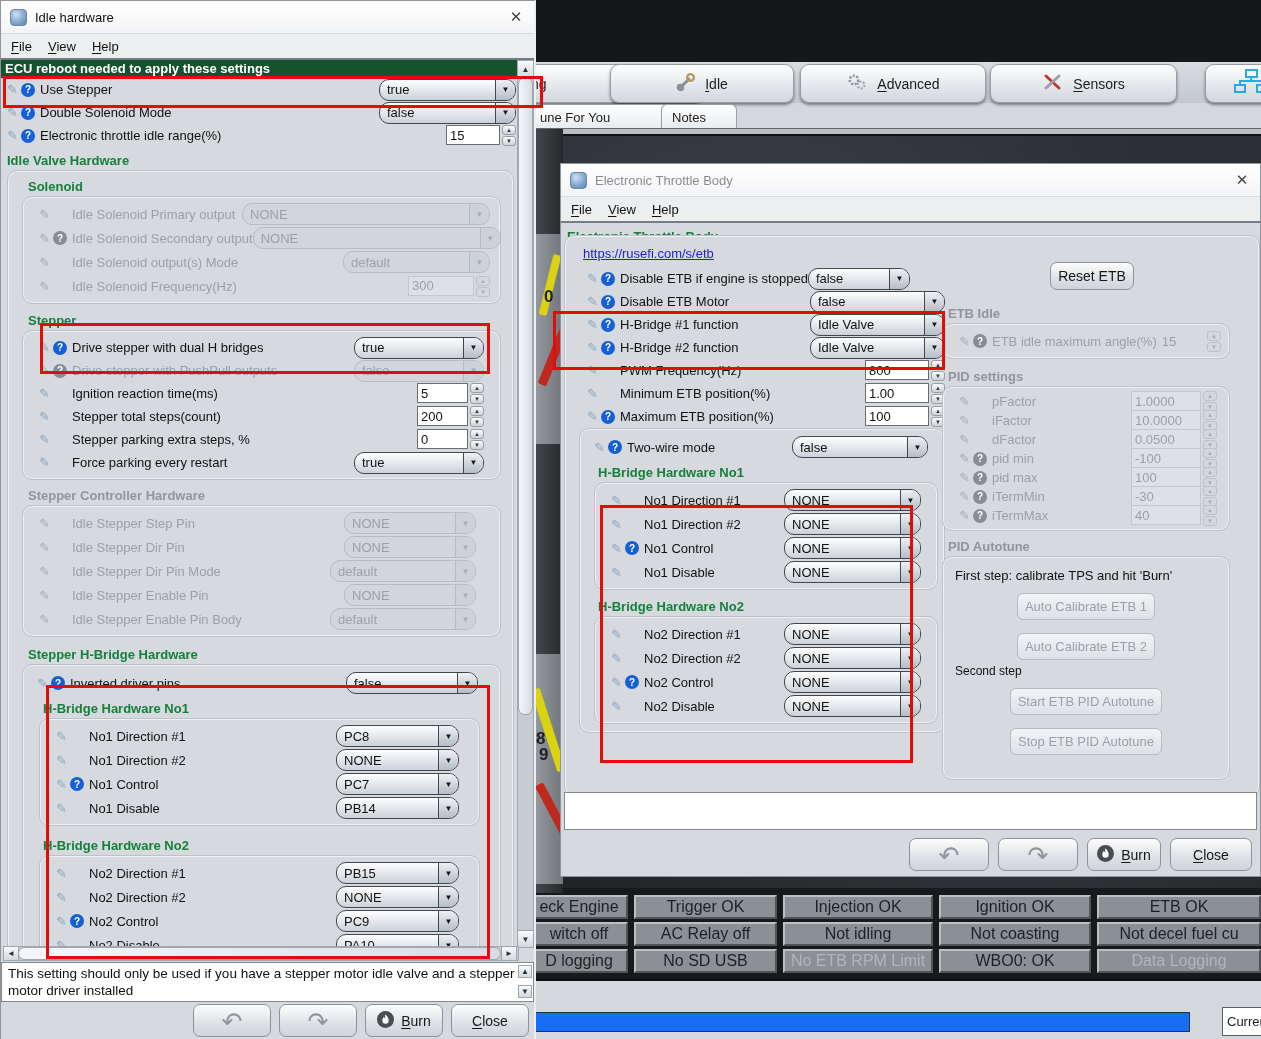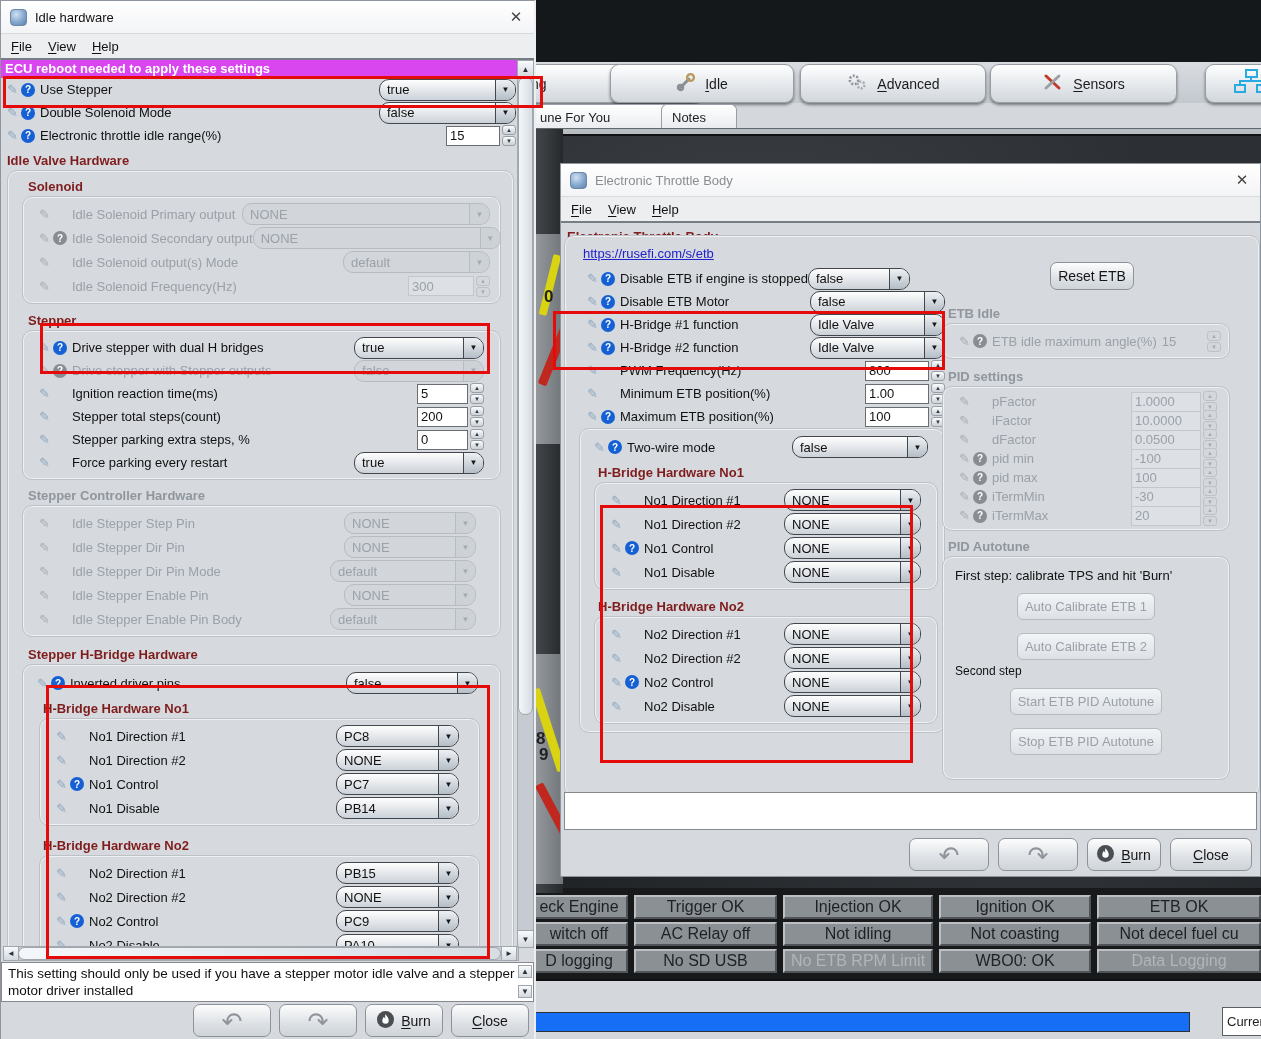--- a/index.html
+++ b/index.html
@@ -40,33 +40,33 @@
   
   .dlg{position:absolute;background:#d6d9de;border:1px solid #8f959c;color:#111}
   .titlebar{height:32px;background:linear-gradient(#ffffff,#f3f4f6);display:flex;align-items:center;
     padding:0 9px;border-bottom:1px solid #d6d9dd}
   .title{font-size:13px;margin-left:8px}
   .xbtn{margin-left:auto;font-size:15px;color:#444;width:18px;text-align:center}
   .appicon{width:15px;height:15px;border-radius:4px;background:radial-gradient(circle at 35% 30%,#cfe0f2,#7fa3cc 60%,#5c82ad);
     border:1px solid #6d86a3;display:inline-block}
   .menubar{height:24px;display:flex;align-items:center;gap:16px;padding:0 10px;background:#eceef0;
     border-bottom:2px solid #777d84;font-size:13px}
-  .banner{height:18px;background:#d946ef;color:#fff;font-weight:bold;font-size:13px;line-height:18px;padding-left:4px}
-  .stitle{font-weight:bold;font-size:13px;color:#7f1d1d;margin:6px 0 2px 6px;white-space:nowrap}
+  .banner{height:18px;background:#14532d;color:#fff;font-weight:bold;font-size:13px;line-height:18px;padding-left:4px}
+  .stitle{font-weight:bold;font-size:13px;color:#15803d;margin:6px 0 2px 6px;white-space:nowrap}
   .stitle.gray{color:#8f969d}
   .gbox{border:1px solid #bdc2c7;border-radius:10px;box-shadow:inset 0 0 0 1px #eef0f3;padding:5px 8px;background:#d6d9de}
   
   .row{display:flex;align-items:center;height:24px;padding-left:6px;white-space:nowrap}
   .pencil{flex:0 0 15px;font-size:13px;color:#8fa8bf;text-align:center}
   .help{flex:0 0 14px;height:14px;border-radius:50%;background:#1560d4;color:#fff;font-weight:bold;
     font-size:10px;display:flex;align-items:center;justify-content:center;margin-left:1px}
   .nohelp{flex:0 0 15px}
   .rlabel{margin-left:5px;font-size:13px}
   .plainv{margin-left:5px;font-size:13px}
-  .ctrl{margin-left:auto;display:flex;align-items:center}
+  .ctrl{margin-left:auto;display:flex;align-items:flex-start}
   .dd{height:20px;border:1px solid #41474d;border-radius:10px;background:linear-gradient(#fefefe,#ccd2d9);
     display:flex;align-items:center;overflow:hidden}
   .ddv{flex:1;padding-left:7px;font-size:13px;overflow:hidden}
   .dda{width:19px;align-self:stretch;border-left:1px solid #41474d;background:linear-gradient(#eef1f4,#b4bdc6);
     display:flex;align-items:center;justify-content:center;font-size:8px;color:#15181b}
   .numbox{height:18px;background:#fff;border:1px solid #676d73;font-size:13px;padding:0 3px;
     display:flex;align-items:center}
   .spin{display:flex;flex-direction:column;margin-left:2px;gap:1px}
   .spin span{width:12px;height:8px;font-size:6px;line-height:8px;text-align:center;color:#33383d;
     background:linear-gradient(#fafbfc,#ccd2d8);border:1px solid #989fa6;border-radius:3px}
@@ -503,21 +503,21 @@
                     <span>▲</span>
                     <span>▼</span>
                   </div>
                 </div>
               </div>
               <div class="row disabled">
                 <span class="pencil">✎</span>
                 <span class="help">?</span>
                 <span class="rlabel">iTermMax</span>
                 <div class="ctrl">
-                  <div class="numbox">20</div>
+                  <div class="numbox">40</div>
                   <div class="spin">
                     <span>▲</span>
                     <span>▼</span>
                   </div>
                 </div>
               </div>
             </div>
         </div>
         <div class="stitle gray" style="margin-top:8px">PID Autotune</div>
         <div class="gbox" style="height:212px">
@@ -672,21 +672,21 @@
               <div class="ctrl">
                 <div class="dd">
                   <span class="ddv">true</span>
                   <span class="dda">▼</span>
                 </div>
               </div>
             </div>
             <div class="row disabled">
               <span class="pencil">✎</span>
               <span class="help">?</span>
-              <span class="rlabel">Drive stepper with Stepper outputs</span>
+              <span class="rlabel">Drive stepper with PushPull outputs</span>
               <div class="ctrl">
                 <div class="dd">
                   <span class="ddv">false</span>
                   <span class="dda">▼</span>
                 </div>
               </div>
             </div>
             <div class="row">
               <span class="pencil">✎</span>
               <span class="nohelp"></span>

